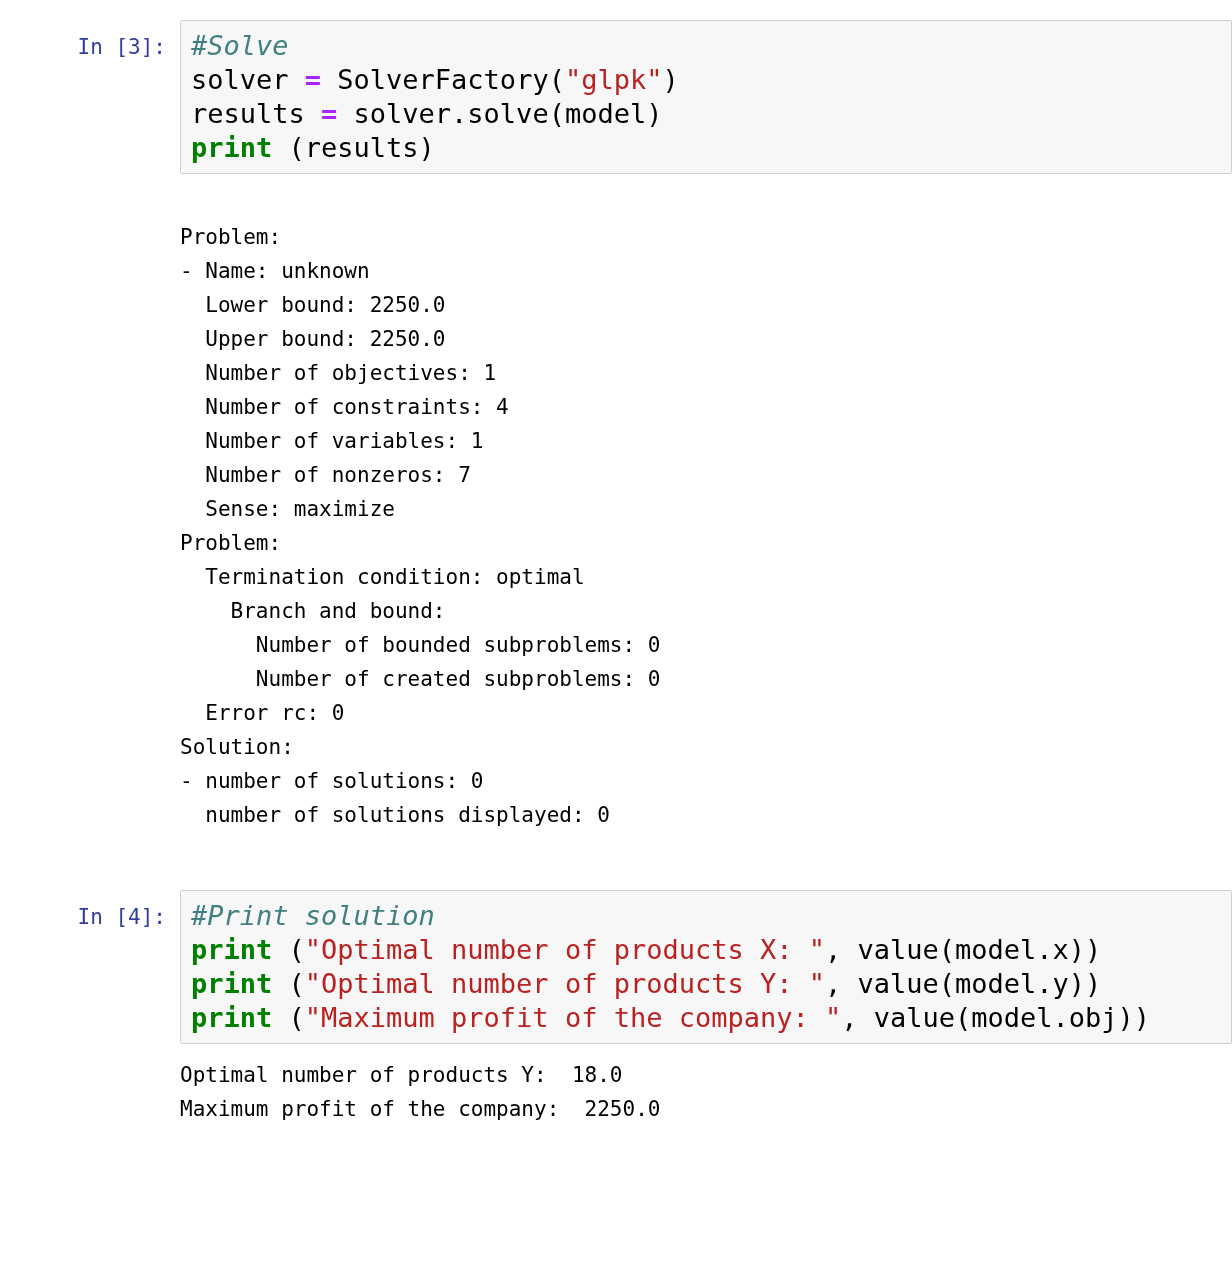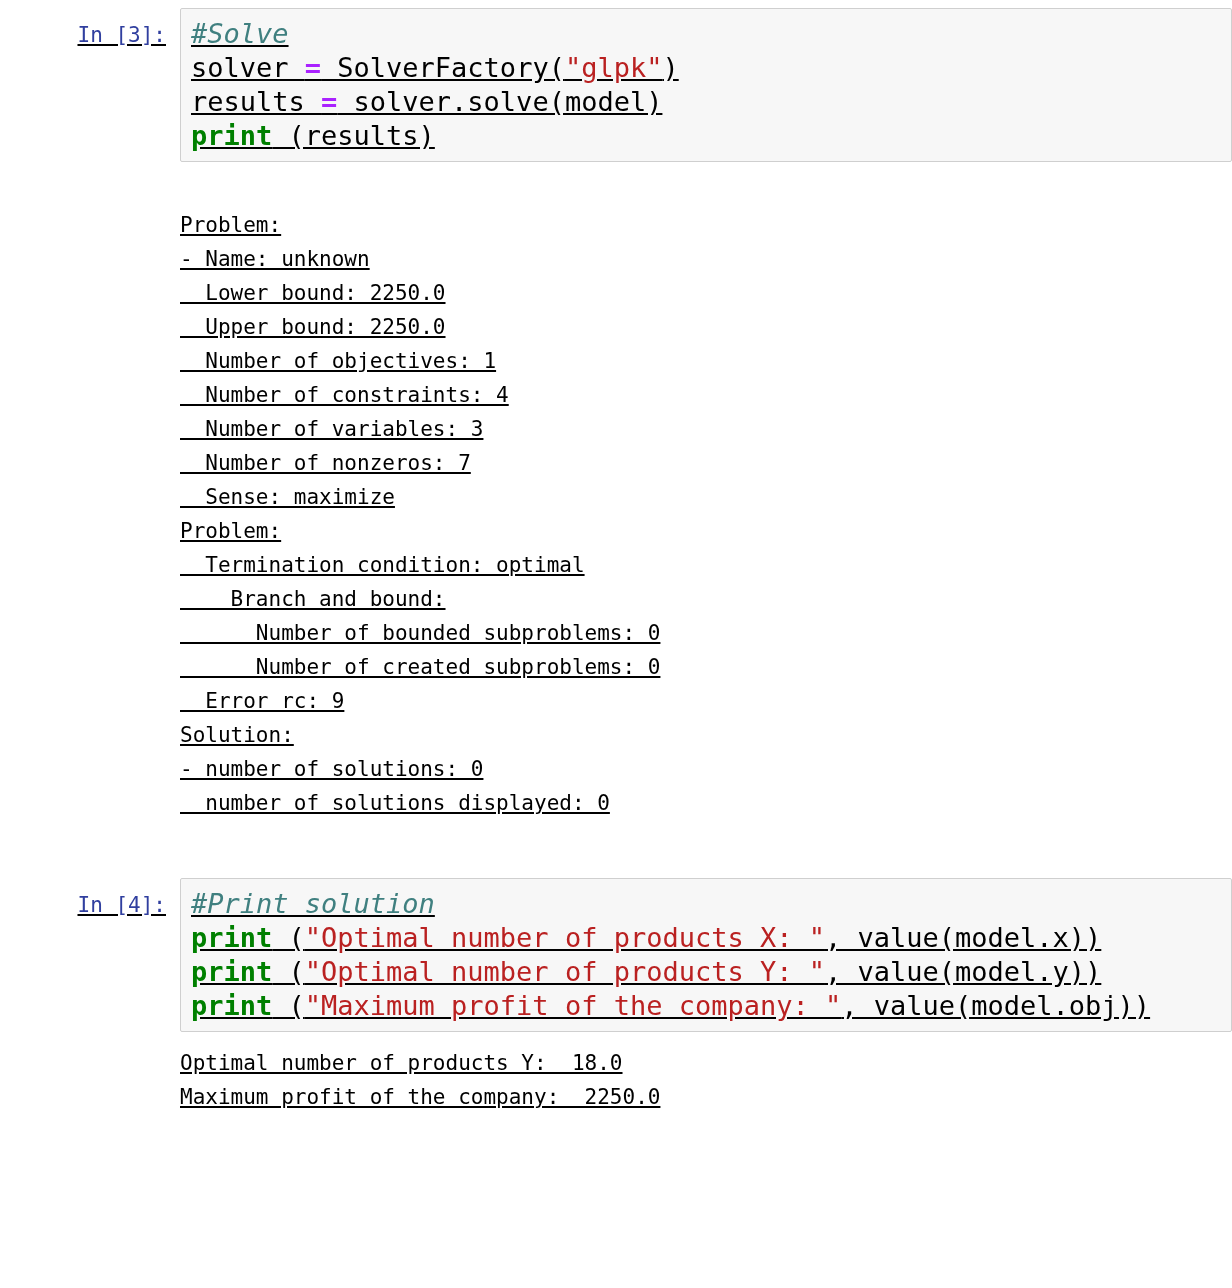--- a/index.html
+++ b/index.html
@@ -10,23 +10,22 @@
   body {
     width: 1232px;
     height: 1288px;
     font-family: "DejaVu Sans Mono", monospace;
     color: #000000;
     overflow: hidden;
   }
   .notebook {
     position: relative;
     width: 1232px;
-    padding-top: 8px;
+    padding-top: 20px;
     box-sizing: border-box;
-    text-decoration: underline;
   }
   .cell {
     display: flex;
     align-items: flex-start;
     width: 1232px;
     box-sizing: border-box;
   }
   .prompt {
     width: 180px;
     min-width: 180px;
@@ -104,29 +103,29 @@
 
   <div class="output-cell">
     <div class="prompt"></div>
     <div class="output-area">
       <div class="out-line">Problem:</div>
       <div class="out-line">- Name: unknown</div>
       <div class="out-line">  Lower bound: 2250.0</div>
       <div class="out-line">  Upper bound: 2250.0</div>
       <div class="out-line">  Number of objectives: 1</div>
       <div class="out-line">  Number of constraints: 4</div>
-      <div class="out-line">  Number of variables: 3</div>
+      <div class="out-line">  Number of variables: 1</div>
       <div class="out-line">  Number of nonzeros: 7</div>
       <div class="out-line">  Sense: maximize</div>
       <div class="out-line">Problem:</div>
       <div class="out-line">  Termination condition: optimal</div>
       <div class="out-line">    Branch and bound:</div>
       <div class="out-line">      Number of bounded subproblems: 0</div>
       <div class="out-line">      Number of created subproblems: 0</div>
-      <div class="out-line">  Error rc: 9</div>
+      <div class="out-line">  Error rc: 0</div>
       <div class="out-line">Solution:</div>
       <div class="out-line">- number of solutions: 0</div>
       <div class="out-line">  number of solutions displayed: 0</div>
     </div>
   </div>
 
   <div class="spacer-58"></div>
 
   <div class="cell">
     <div class="prompt">In [4]:</div>

